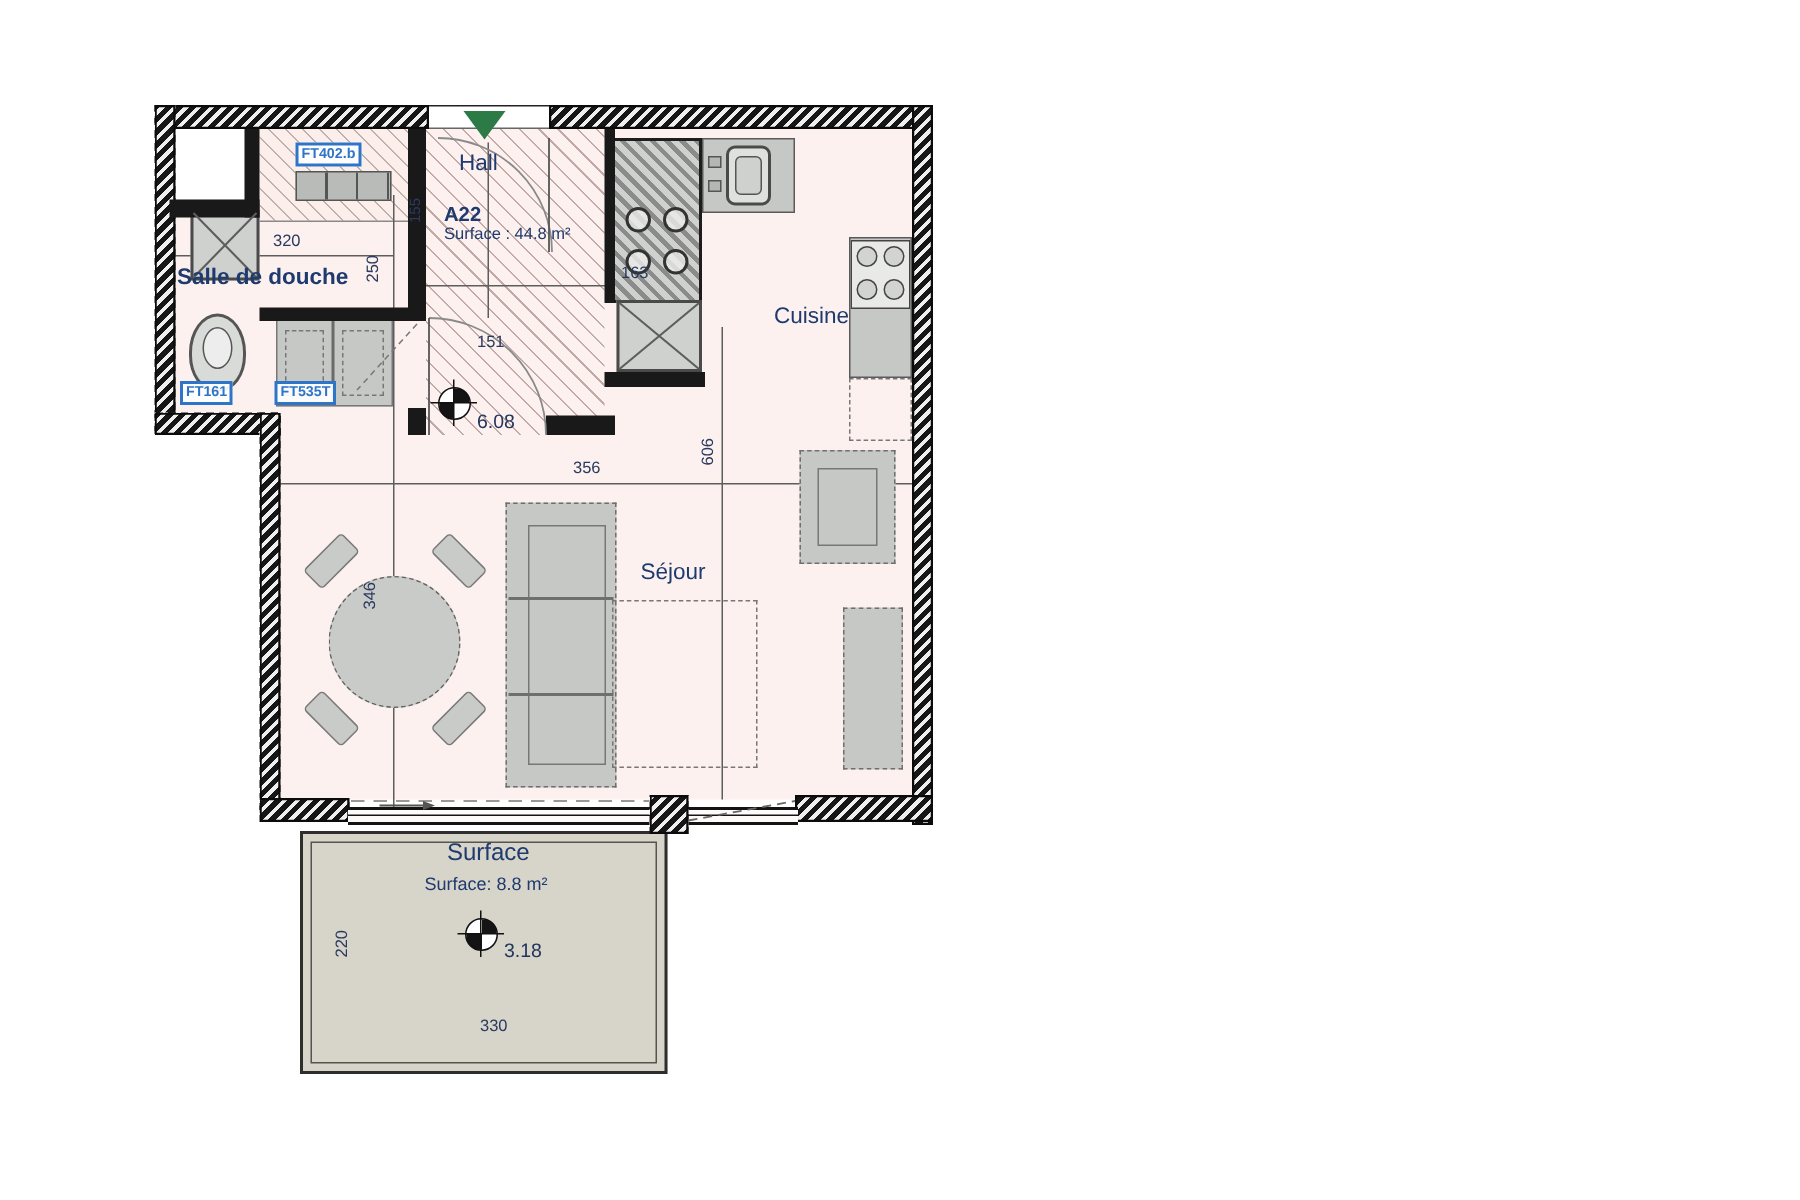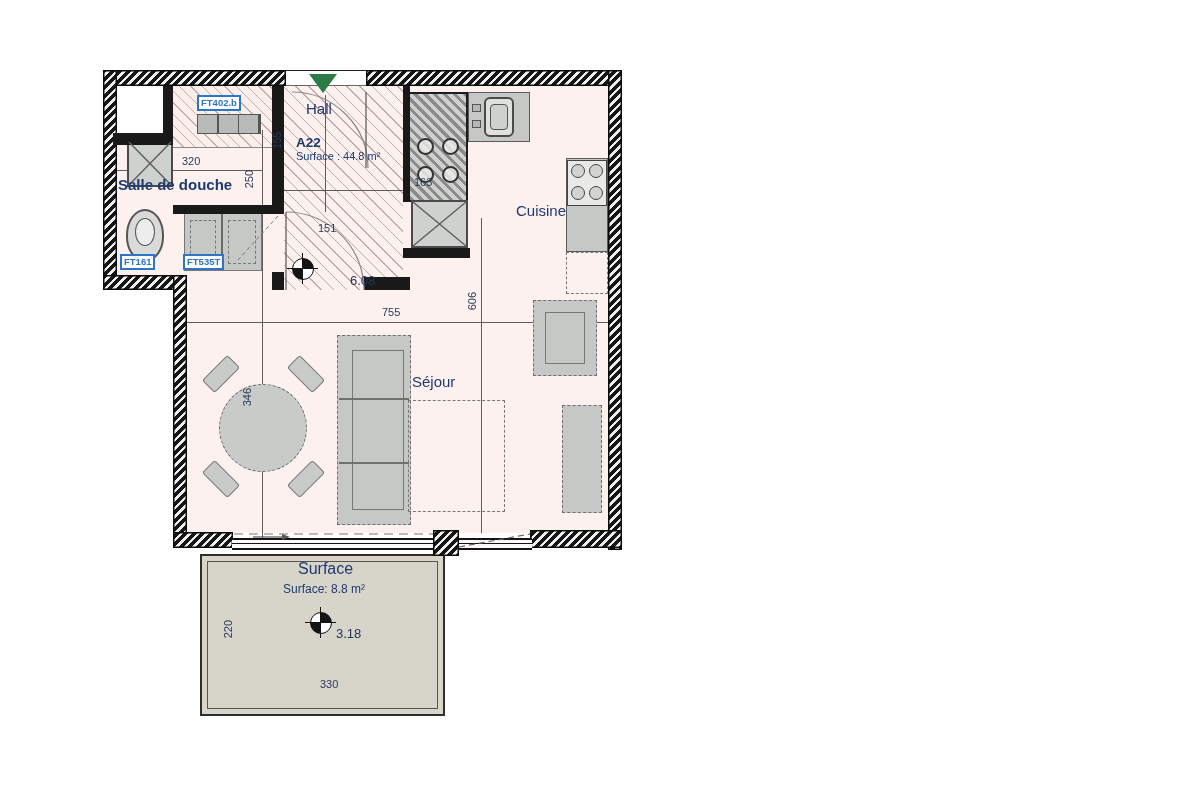--- a/index.html
+++ b/index.html
@@ -147,39 +147,39 @@
     <line x1="466" y1="202" x2="413" y2="246" stroke="#5d5d5d" stroke-width="1.4"></line>
     <line x1="459" y1="547" x2="530" y2="534" stroke="#666" stroke-width="1.2" stroke-dasharray="6 4"></line>
     <line x1="234" y1="534" x2="433" y2="534" stroke="#777" stroke-width="1" stroke-dasharray="9 6"></line>
     <line x1="253" y1="537" x2="282" y2="537" stroke="#555" stroke-width="1.2"></line>
     <polygon points="282,534 290,537 282,540" fill="#555"></polygon>
   </svg>
 
   <div class="tri z14" style="left:309px;top:74px;"></div>
 
   <div class="lvl z14" style="left:292px;top:258px;"></div>
-  <div class="lvltxt z14" style="left:318px;top:273px;margin-left:32px;">6.08</div>
+  <div class="lvltxt z14" style="left:318px;top:273px;">6.08</div>
   <div class="lvl z14" style="left:310px;top:612px;"></div>
   <div class="lvltxt z14" style="left:336px;top:626px;">3.18</div>
 
   <div class="rlabel z14" style="left:118px;top:176px;font-weight:bold;">Salle de douche</div>
   <div class="rlabel z14" style="left:306px;top:100px;">Hall</div>
   <div class="a22 z14" style="left:296px;top:135px;">A22</div>
   <div class="surf z14" style="left:296px;top:150px;">Surface : 44.8 m²</div>
   <div class="rlabel z14" style="left:516px;top:202px;">Cuisine</div>
-  <div class="rlabel z14" style="left:412px;top:373px;">Séjour</div>
+  <div class="rlabel z14" style="left:427px;top:373px;">Séjour</div>
   <div class="rlabel z14" style="left:298px;top:560px;font-size:16px;">Surface</div>
   <div class="surf z14" style="left:283px;top:582px;font-size:12px;">Surface: 8.8 m²</div>
 
   <div class="dim z14" style="left:182px;top:155px;">320</div>
   <div class="dimv z14" style="left:243px;top:170px;">250</div>
   <div class="dimv z14" style="left:272px;top:132px;font-size:10px;">155</div>
   <div class="dim z14" style="left:318px;top:176px;margin-top:46px;">151</div>
   <div class="dim z14" style="left:414px;top:176px;">163</div>
-  <div class="dim z14" style="left:382px;top:306px;">755</div>
+  <div class="dim z14" style="left:382px;top:306px;">356</div>
   <div class="dimv z14" style="left:466px;top:292px;">606</div>
   <div class="dimv z14" style="left:241px;top:388px;">346</div>
   <div class="dimv z14" style="left:222px;top:620px;">220</div>
   <div class="dim z14" style="left:320px;top:678px;">330</div>
 
   <div class="tag z14" style="left:197px;top:95px;">FT402.b</div>
   <div class="tag z14" style="left:120px;top:254px;">FT161</div>
   <div class="tag z14" style="left:183px;top:254px;">FT535T</div>
 
 

